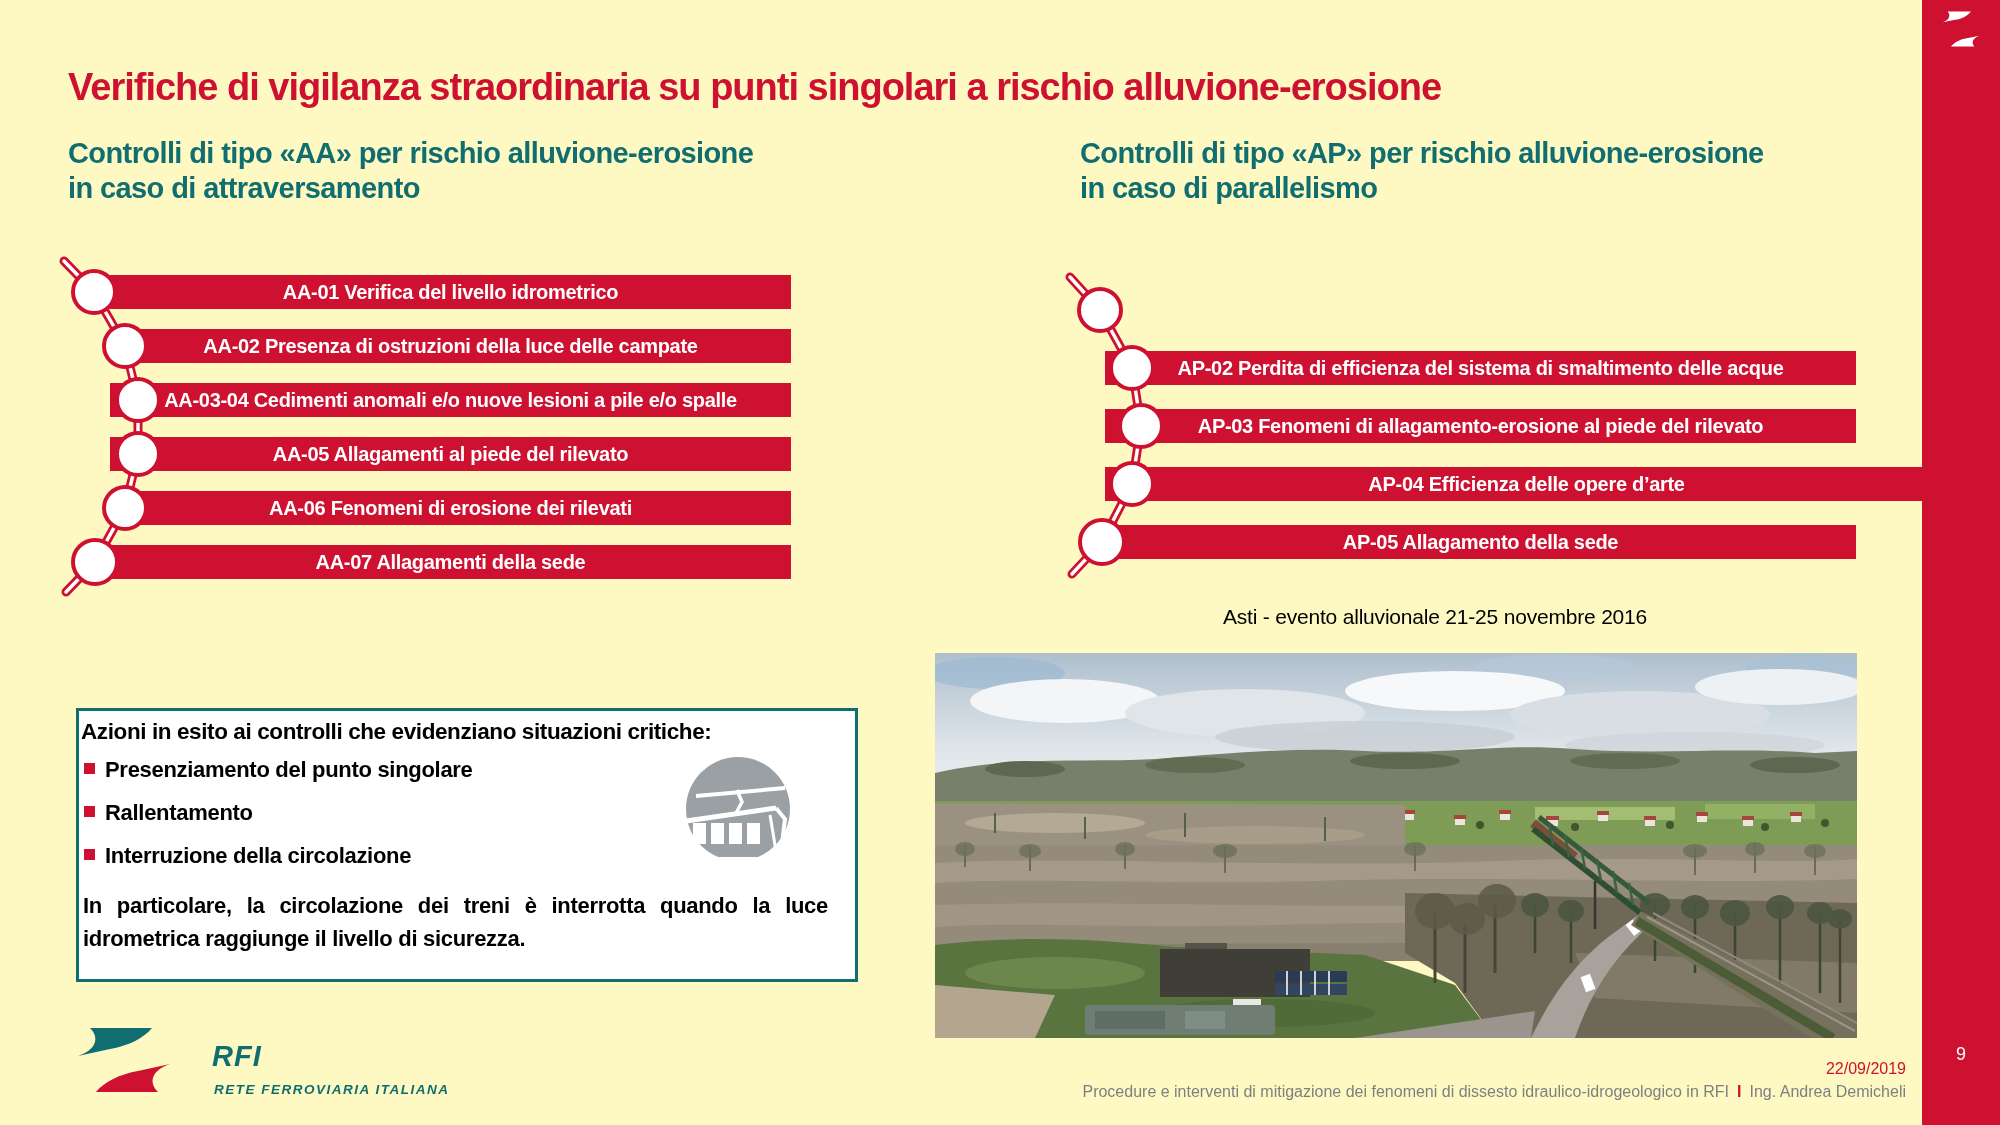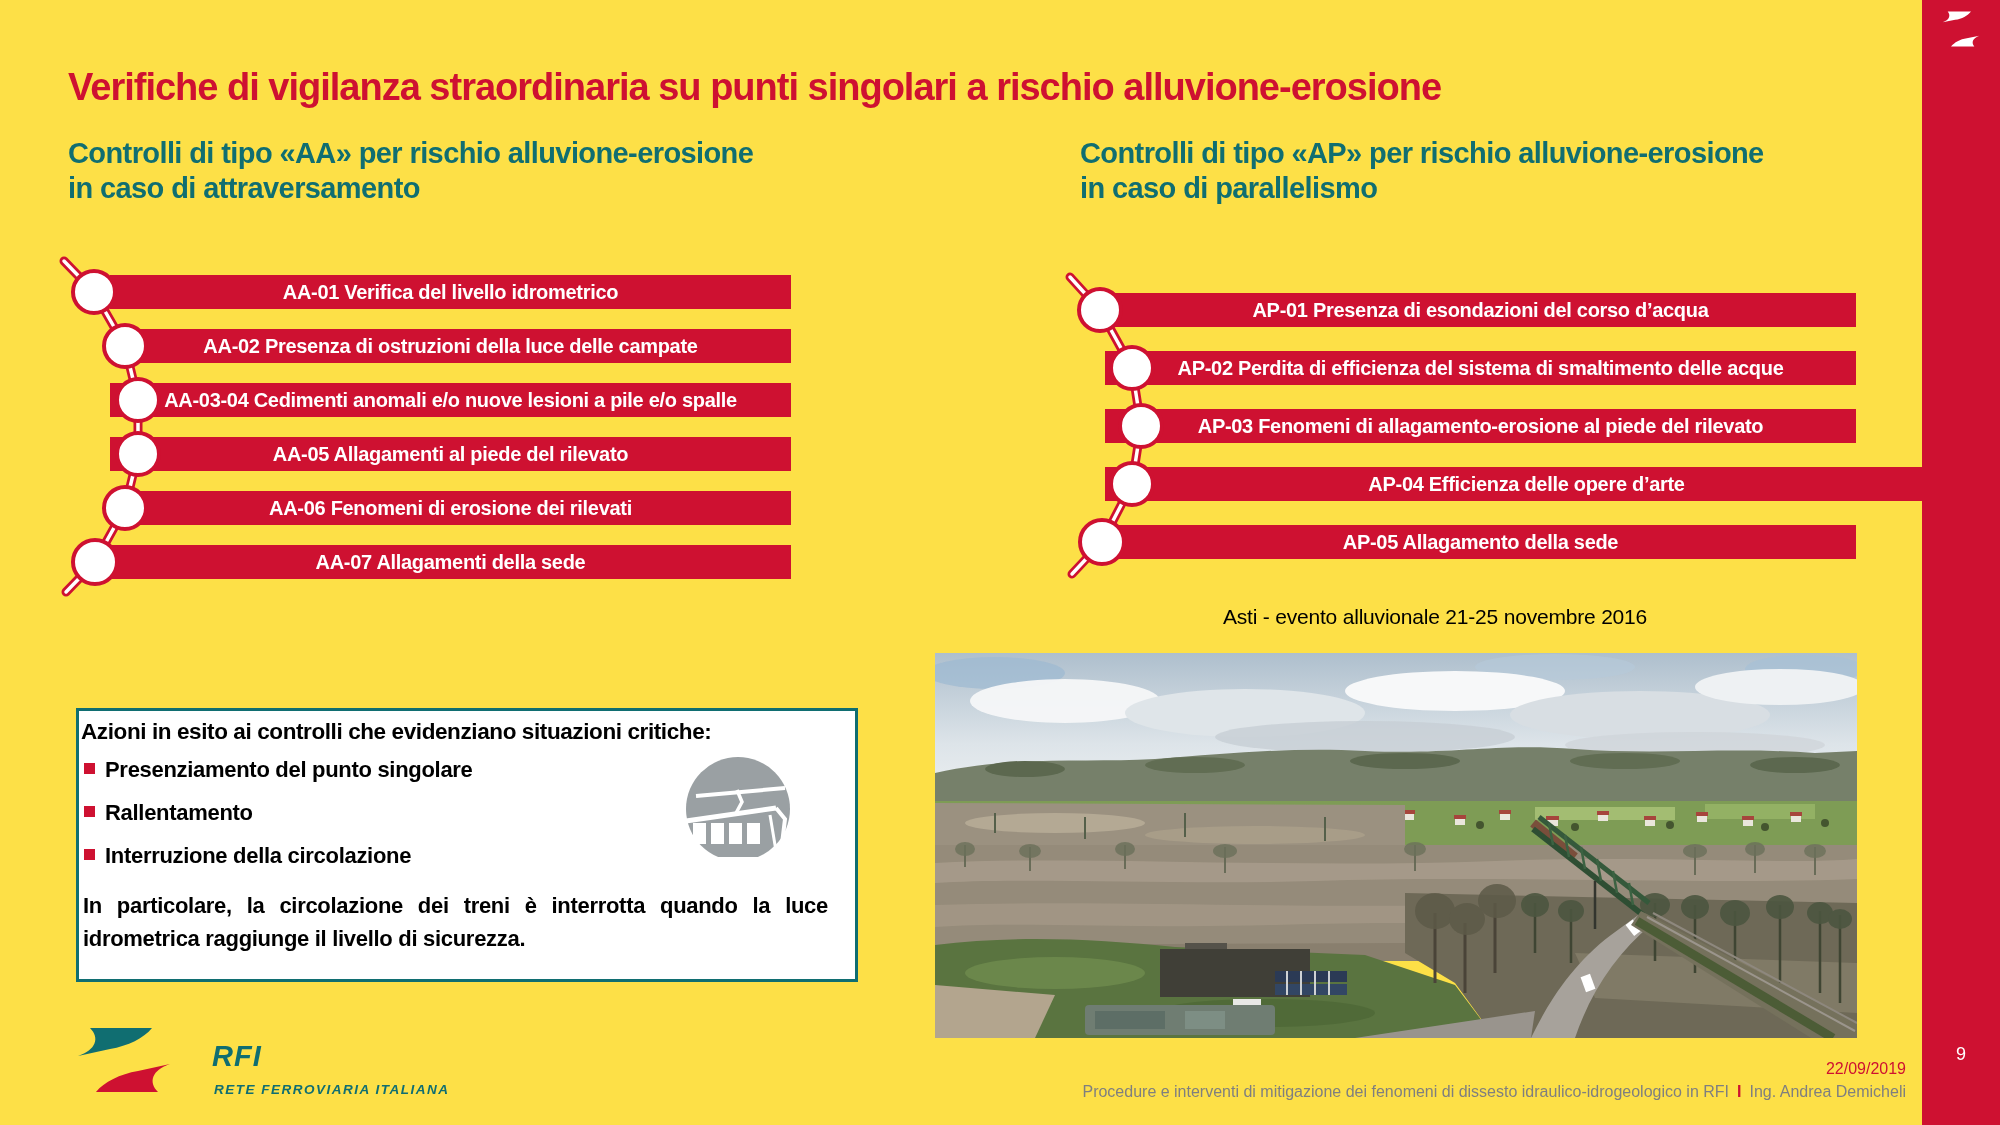--- a/index.html
+++ b/index.html
@@ -1,17 +1,17 @@
 <!DOCTYPE html>
 <html><head>
 <meta charset="utf-8">
 <style>
   html,body{margin:0;padding:0;background:#fff;}
   .slide{
-    position:relative;width:2000px;height:1125px;overflow:hidden;background:#fde047;
+    position:relative;width:2000px;height:1125px;overflow:hidden;background:#fef9c3;
     font-family:"Liberation Sans","DejaVu Sans",sans-serif;
   }
   
   .sidebar{position:absolute;right:0;top:0;width:78px;height:1125px;background:#CE1131;}
   .page-num{position:absolute;left:0;width:78px;top:1044px;text-align:center;color:#fff;font-size:18px;}
   .fs-top-logo{position:absolute;left:14px;top:10px;}
   
   .title{
     position:absolute;left:68px;top:66px;width:1800px;
     color:#CE1131;font-size:38px;font-weight:bold;letter-spacing:-1px;line-height:42px;white-space:nowrap;
@@ -76,21 +76,20 @@
     <div>in caso di attraversamento</div>
   </div>
 
   <div class="bar" style="left:110px;top:275px;width:681px">AA-01 Verifica del livello idrometrico</div>
   <div class="bar" style="left:110px;top:329px;width:681px">AA-02 Presenza di ostruzioni della luce delle campate</div>
   <div class="bar" style="left:110px;top:383px;width:681px">AA-03-04 Cedimenti anomali e/o nuove lesioni a pile e/o spalle</div>
   <div class="bar" style="left:110px;top:437px;width:681px">AA-05 Allagamenti al piede del rilevato</div>
   <div class="bar" style="left:110px;top:491px;width:681px">AA-06 Fenomeni di erosione dei rilevati</div>
   <div class="bar" style="left:110px;top:545px;width:681px">AA-07 Allagamenti della sede</div>
 
-  <div class="bar" style="left:1105px;top:293px;width:751px">AP-01 Presenza di esondazioni del corso d’acqua</div>
   <div class="bar" style="left:1105px;top:351px;width:751px">AP-02 Perdita di efficienza del sistema di smaltimento delle acque</div>
   <div class="bar" style="left:1105px;top:409px;width:751px">AP-03 Fenomeni di allagamento-erosione al piede del rilevato</div>
   <div class="bar" style="left:1105px;top:467px;width:843px">AP-04 Efficienza delle opere d’arte</div>
   <div class="bar" style="left:1105px;top:525px;width:751px">AP-05 Allagamento della sede</div>
 
   <svg class="chain" width="2000" height="1125">
     <g stroke-linecap="round">
 
       <g>
         <line x1="64" y1="261" x2="94" y2="292" stroke="#CE1131" stroke-width="9"></line>

